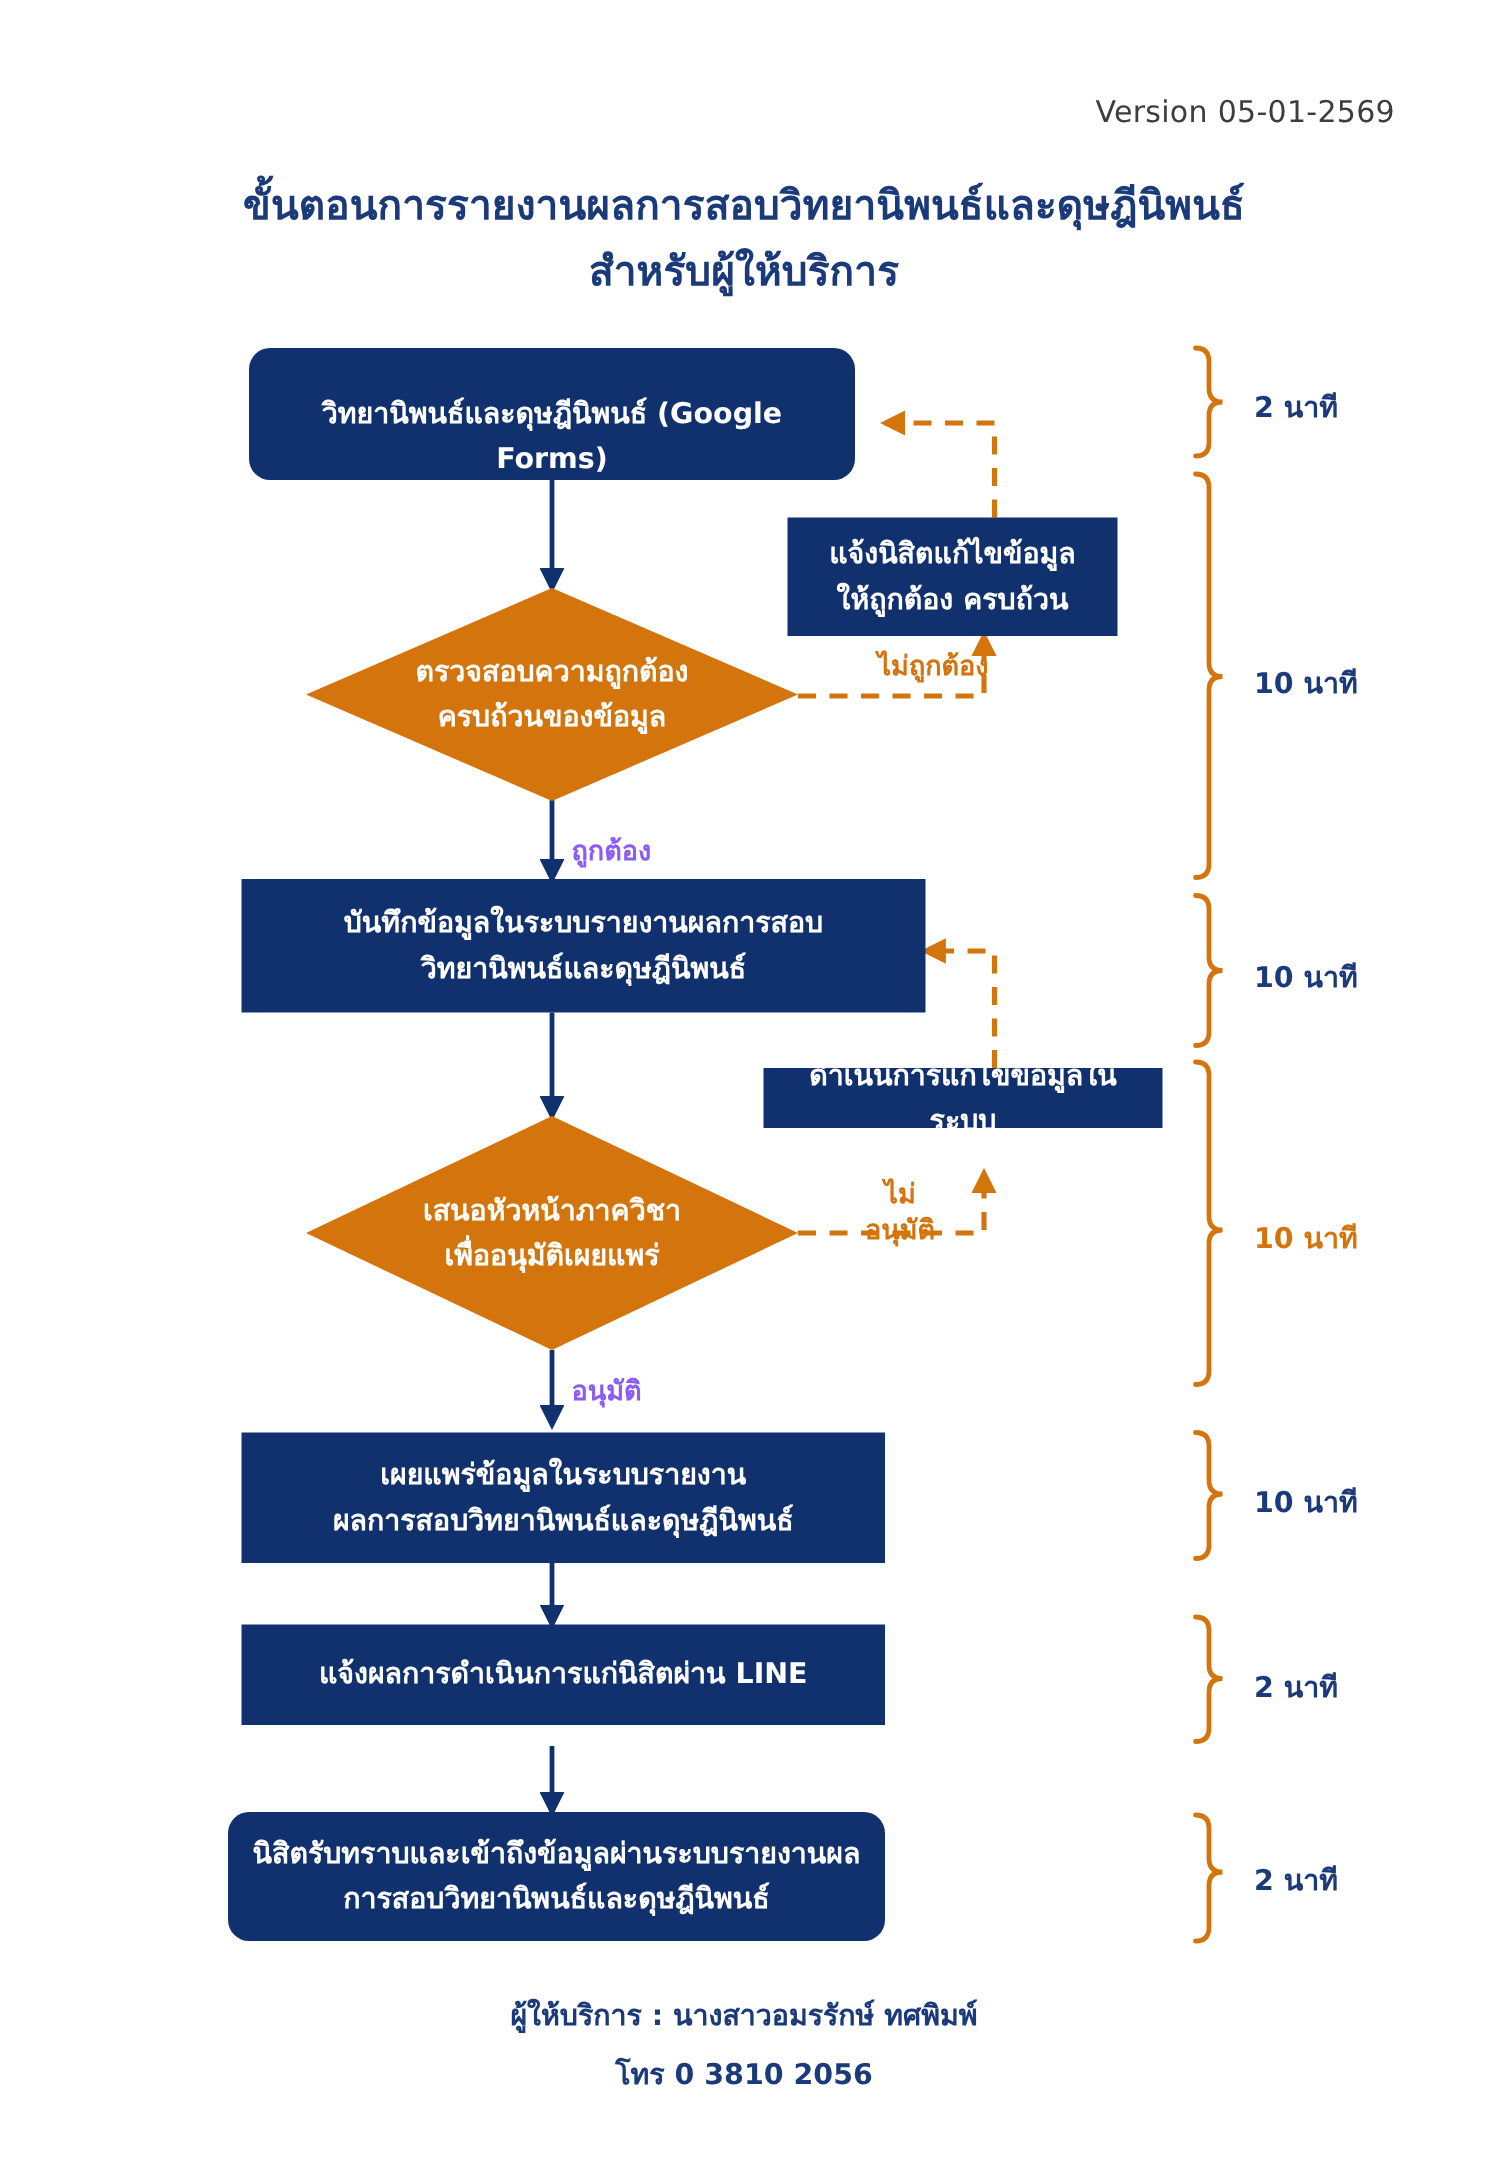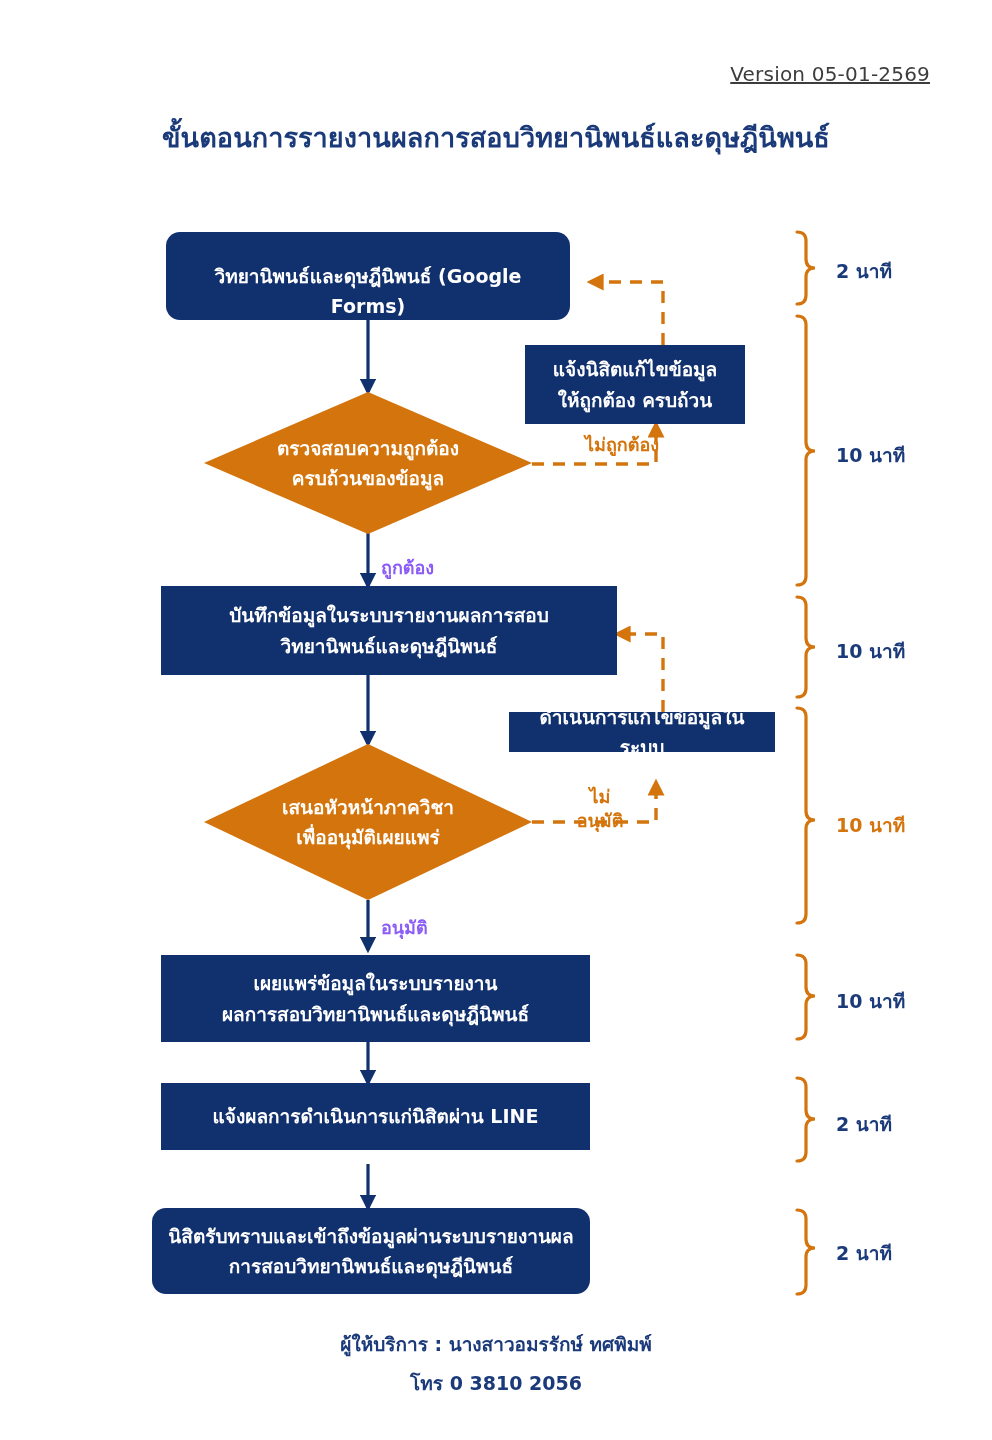--- a/index.html
+++ b/index.html
@@ -18,21 +18,20 @@
 
   
   .version {
     position: absolute;
     right: 62px;
     top: 62px;
     font-size: 20px;
     color: #3d3d3d;
     letter-spacing: 0.2px;
     white-space: nowrap;
-    text-decoration: underline;
   }
   .doc-title {
     position: absolute;
     left: 0;
     top: 116px;
     width: 992px;
     text-align: center;
     color: #1b3a7a;
     font-size: 27px;
     font-weight: bold;
@@ -128,20 +127,21 @@
   }
   .footer span { display: block; }
 </style>
 </head>
 <body>
 
 <div class="version">Version 05-01-2569</div>
 
 <div class="doc-title">
   <span class="line1">ขั้นตอนการรายงานผลการสอบวิทยานิพนธ์และดุษฎีนิพนธ์</span>
+  <span class="line2">สำหรับผู้ให้บริการ</span>
 </div>
 
 <svg class="wires" viewBox="0 0 992 1440">
   <defs>
     <marker id="arrowNavy" viewBox="0 0 10 10" refX="8" refY="5" markerWidth="5.2" markerHeight="5.2" orient="auto-start-reverse">
       <path d="M 0 0 L 10 5 L 0 10 z" fill="#11306e"></path>
     </marker>
     <marker id="arrowOrange" viewBox="0 0 10 10" refX="8" refY="5" markerWidth="5.0" markerHeight="5.0" orient="auto-start-reverse">
       <path d="M 0 0 L 10 5 L 0 10 z" fill="#d4740c"></path>
     </marker>

